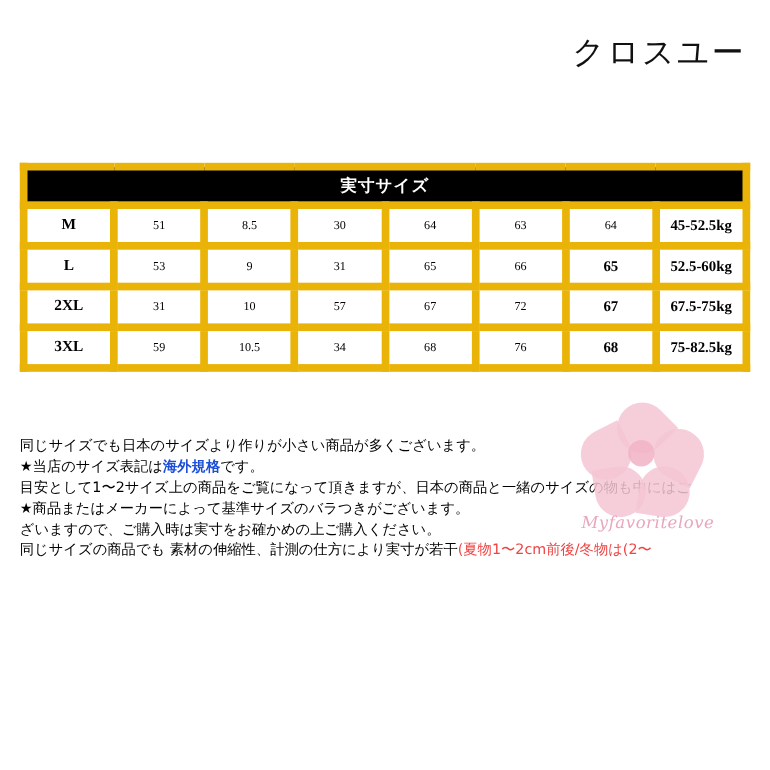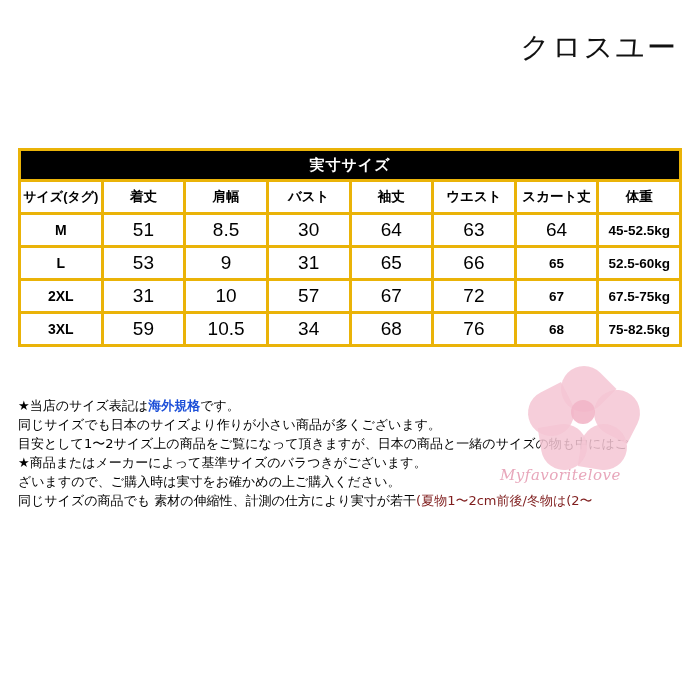--- a/index.html
+++ b/index.html
@@ -34,23 +34,23 @@
   
   .size-table {
     position: absolute;
     left: 18px;
     top: 148px;
     width: 664px;
     border-collapse: collapse;
     table-layout: fixed;
   }
   .size-table td, .size-table th {
-    border: 3px solid #eab308;
+    border: 7px solid #eab308;
     text-align: center;
-    font-family: Liberation Sans, sans-serif;
+    font-family: Liberation Serif, serif;
     padding: 0;
     height: 30px;
     font-size: 14px;
     font-weight: bold;
     color: #000;
     background: #ffffff;
   }
   .size-table .title-row td {
     background: #000000;
     color: #ffffff;
@@ -66,21 +66,21 @@
     font-size: 13px;
   }
   .size-table tbody td.col-first {
     font-size: 14px;
   }
   .size-table tbody td.col-weight {
     font-size: 13.5px;
   }
   .size-table tbody td.num {
     font-weight: normal;
-    font-size: 19px;
+    font-size: 11px;
     text-align: center;
   }
   .size-table tbody td.num-bold {
     font-weight: bold;
     font-size: 13.5px;
   }
   
   .notes {
     position: absolute;
     left: 18px;
@@ -93,21 +93,21 @@
   }
   .notes p {
     margin: 0 0 0 0;
     padding: 0;
   }
   .notes .hl {
     color: #1c4fd8;
     font-weight: bold;
   }
   .notes .hl2 {
-    color: #7f1d1d;
+    color: #ef4444;
   }
   
   .watermark {
     position: absolute;
     right: 22px;
     bottom: 14px;
     width: 178px;
     height: 120px;
   }
   .flower {
@@ -138,49 +138,39 @@
     height: 24px;
     border-radius: 50%;
     background: #f2b6c8;
     opacity: .9;
   }
   .wm-text {
     position: absolute;
     left: 0;
     bottom: 2px;
     width: 178px;
-    text-align: left;
+    text-align: center;
     font-family: "DejaVu Serif", serif;
     font-style: italic;
     font-size: 15px;
     color: #e8a7bb;
     letter-spacing: .5px;
   }
 </style>
 </head>
 <body>
 
 <div class="page">
 
   <div class="brand">クロスユー</div>
 
   <table class="size-table">
     <tbody>
       <tr class="title-row">
         <td colspan="8">実寸サイズ</td>
-      </tr>
-      <tr class="head-row">
-        <td class="col-first" style="width:108px">サイズ(タグ)</td>
-        <td style="width:76px">着丈</td>
-        <td style="width:76px">肩幅</td>
-        <td style="width:86px">バスト</td>
-        <td style="width:76px">袖丈</td>
-        <td style="width:82px">ウエスト</td>
-        <td style="width:86px">スカート丈</td>
-        <td style="width:74px">体重</td>
       </tr>
 
       <tr>
         <td class="col-first">M</td>
         <td class="num">51</td>
         <td class="num">8.5</td>
         <td class="num">30</td>
         <td class="num">64</td>
         <td class="num">63</td>
         <td class="num">64</td>
@@ -213,24 +203,24 @@
         <td class="num">34</td>
         <td class="num">68</td>
         <td class="num">76</td>
         <td class="num-bold">68</td>
         <td class="col-weight">75-82.5kg</td>
       </tr>
     </tbody>
   </table>
 
   <div class="notes">
+    <p>同じサイズでも日本のサイズより作りが小さい商品が多くございます。</p>
     <p>
       <span>★当店のサイズ表記は</span><span class="hl">海外規格</span><span>です。</span>
     </p>
-    <p>同じサイズでも日本のサイズより作りが小さい商品が多くございます。</p>
     <p>目安として1〜2サイズ上の商品をご覧になって頂きますが、日本の商品と一緒のサイズの物も中にはご</p>
     <p>★商品またはメーカーによって基準サイズのバラつきがございます。</p>
     <p>ざいますので、ご購入時は実寸をお確かめの上ご購入ください。</p>
     <p>
       <span>同じサイズの商品でも 素材の伸縮性、計測の仕方により実寸が若干</span><span class="hl2">(夏物1〜2cm前後/冬物は(2〜</span>
     </p>
   </div>
 
   <div class="watermark">
     <div class="flower">

